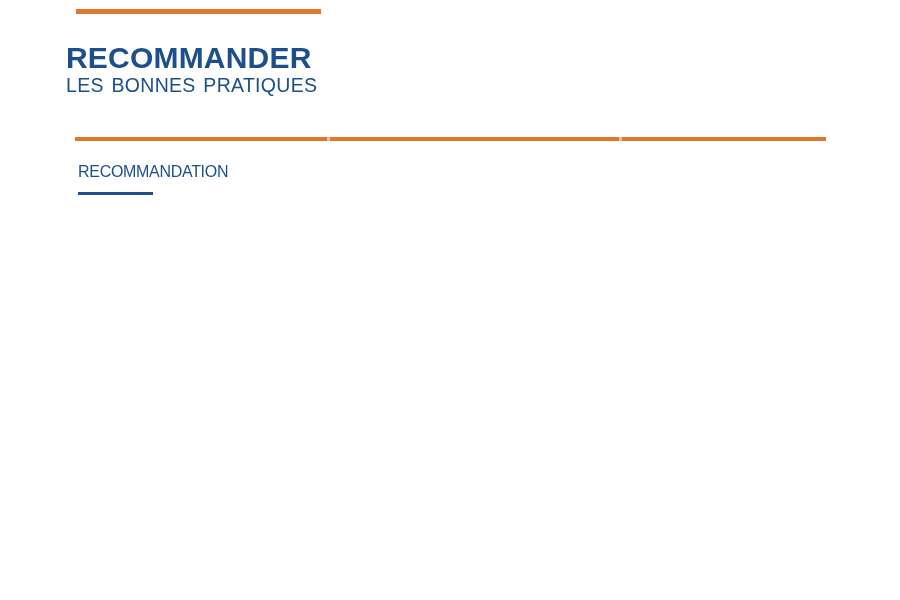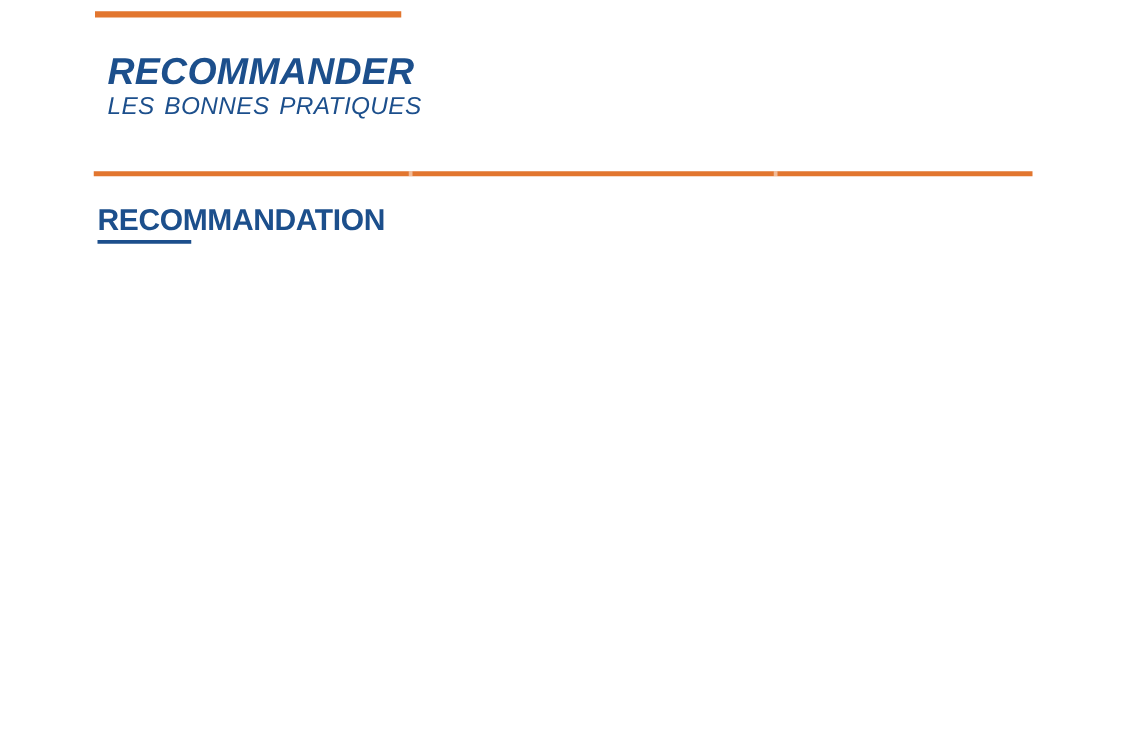--- a/index.html
+++ b/index.html
@@ -18,23 +18,22 @@
     overflow:hidden;
   }
   .accent-bar{
     position:absolute;
     left:76px;top:9px;
     width:245px;height:5px;
     background:var(--accent-orange);
   }
   .brand{
     position:absolute;
-    left:86px;top:42px;
+    left:66px;top:42px;
     color:var(--brand-blue);
-    font-style:italic;
   }
   .brand-title{
     font-size:30px;
     font-weight:bold;
     line-height:32px;
     letter-spacing:0.2px;
     white-space:nowrap;
   }
   .brand-subtitle{
     font-size:19.5px;
@@ -53,22 +52,22 @@
   .divider-gap{
     position:absolute;top:0;
     width:3px;height:4px;
     background:rgba(255,255,255,0.5);
   }
   .gap-1{left:252px;}
   .gap-2{left:544px;}
   .kind{
     position:absolute;
     left:78px;top:163px;
-    font-size:24px;
-    font-weight:bold;
+    font-size:16px;
+    font-weight:normal;
     letter-spacing:-0.3px;
     color:var(--brand-blue);
     white-space:nowrap;
   }
   .kind-underline{
     position:absolute;
     left:78px;top:192px;
     width:75px;height:3px;
     background:var(--brand-blue);
   }

